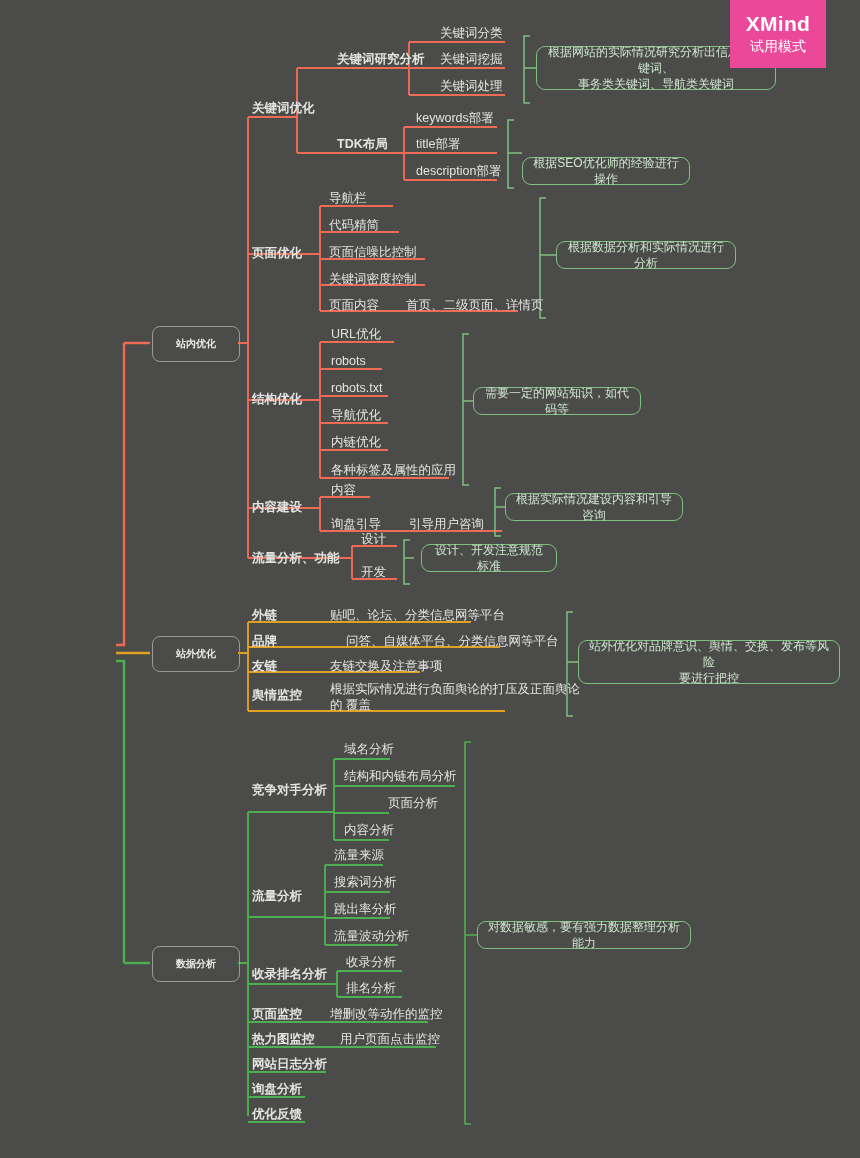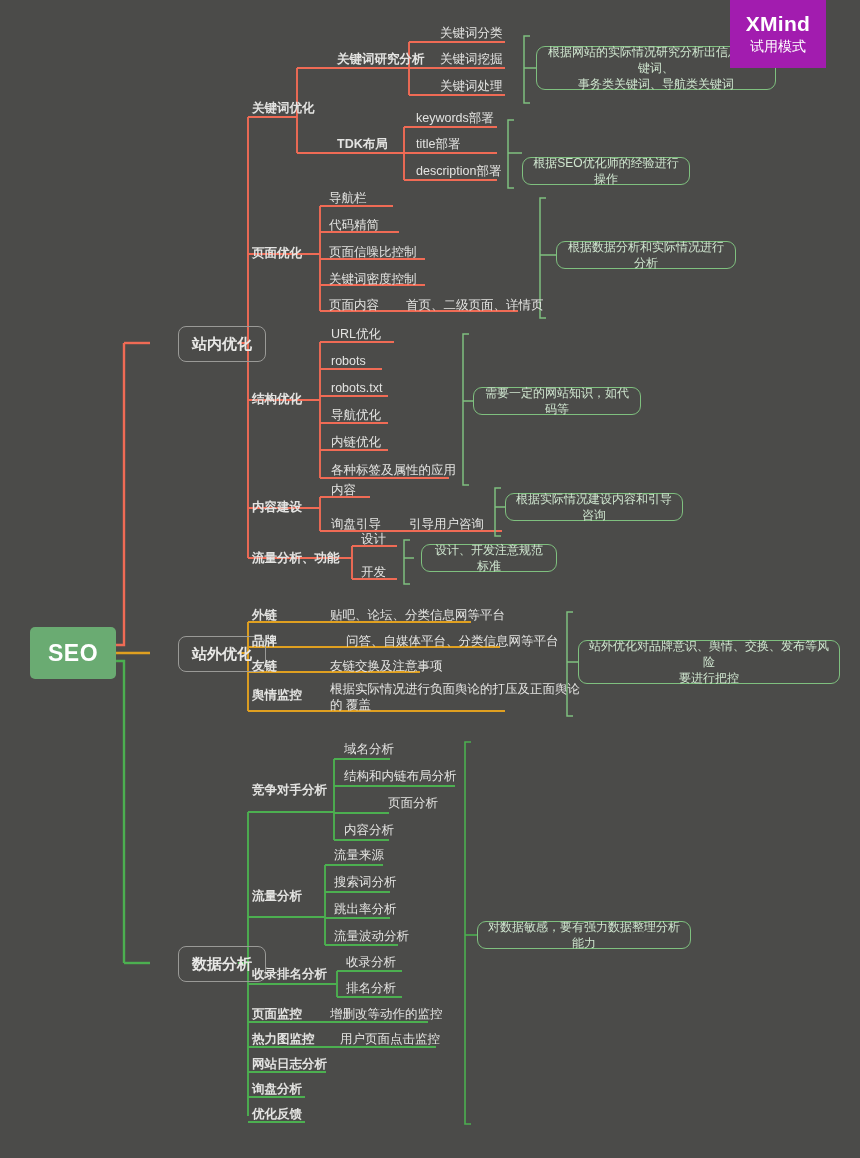--- a/index.html
+++ b/index.html
@@ -24,25 +24,24 @@
     display:flex;align-items:center;justify-content:center;
     letter-spacing:.5px;
   }
 
   
   .branch{
     position:absolute;
     border:1.6px solid #9a9a97;
     border-radius:8px;
     color:#e8e8e6;
-    font-size:15px;
+    font-size:10px;
     font-weight:bold;
     display:flex;align-items:center;justify-content:center;
     background:transparent;
-    margin-left:26px;
   }
 
   
   .topic{
     position:absolute;
     color:#e3e3e1;
     font-size:12.5px;
     white-space:nowrap;
     line-height:15px;
   }
@@ -60,21 +59,21 @@
     display:flex;align-items:center;justify-content:center;
     text-align:center;
     padding:4px 9px;
     box-sizing:border-box;
     white-space:pre-line;
   }
 
   
   .watermark{
     position:absolute;
-    background:#a21caf;
+    background:#ec4899;
     display:flex;flex-direction:column;
     align-items:center;justify-content:center;
     color:#ffffff;
   }
   .watermark .wm-title{font-size:21px;font-weight:bold;letter-spacing:.3px;}
   .watermark .wm-sub{font-size:14px;margin-top:2px;}
 </style>
 </head>
 <body>
 
@@ -201,23 +200,20 @@
 
     <path d="M337,971 L337,984" stroke="#4caf50" stroke-width="1.9" fill="none"></path>
     <path d="M337,984 L337,997" stroke="#4caf50" stroke-width="1.9" fill="none"></path>
     <path d="M337,971 L402,971" stroke="#4caf50" stroke-width="1.9" fill="none"></path>
     <path d="M337,997 L402,997" stroke="#4caf50" stroke-width="1.9" fill="none"></path>
 
     <path d="M471,742 L465,742 L465,1124 L471,1124" stroke="#4caf50" stroke-width="1.6" fill="none"></path>
     <path d="M465,935 L477,935" stroke="#4caf50" stroke-width="1.6" fill="none"></path>
   </svg>
 
-  <div class="root" style="left:30px;top:627px;width:86px;height:52px;">
-    <span>SEO</span>
-  </div>
 
   <div class="branch" style="left:152px;top:326px;width:86px;height:34px;">
     <span>站内优化</span>
   </div>
 
   <div class="branch" style="left:152px;top:636px;width:86px;height:34px;">
     <span>站外优化</span>
   </div>
 
   <div class="branch" style="left:152px;top:946px;width:86px;height:34px;">

